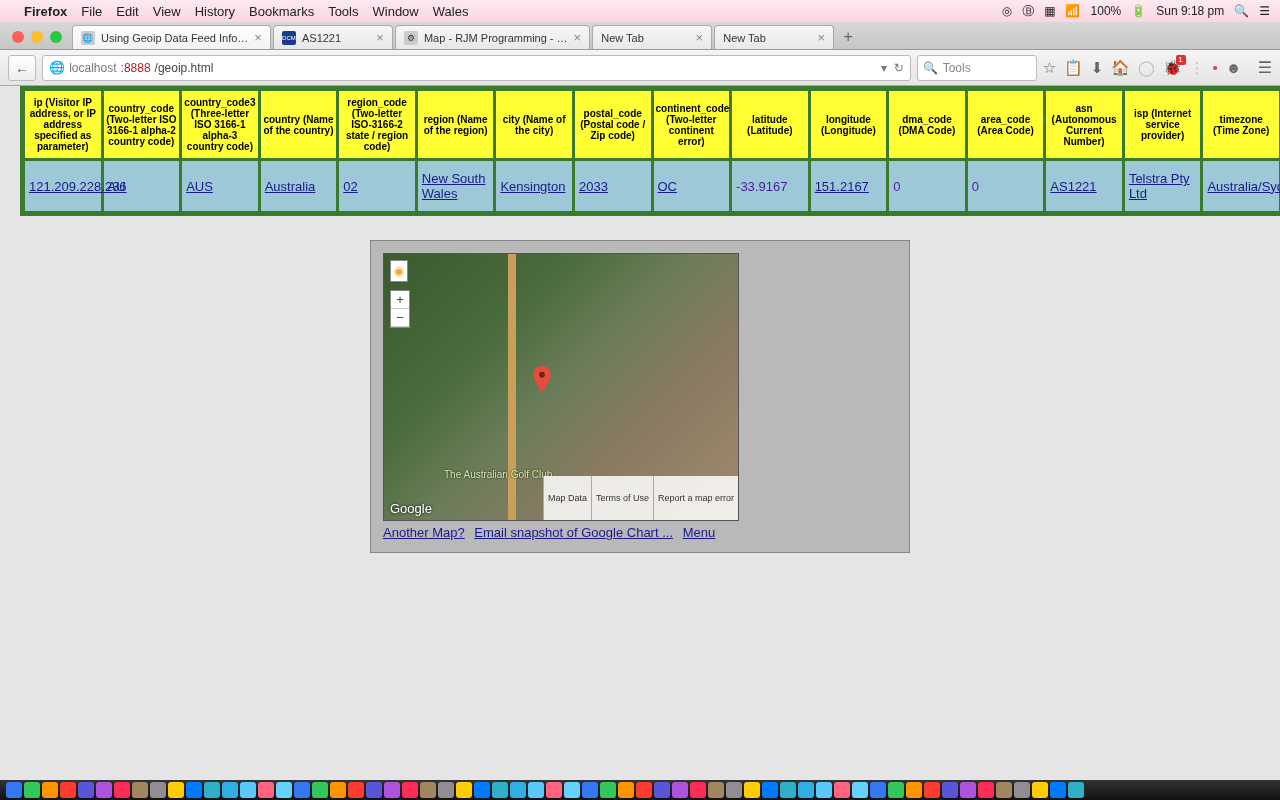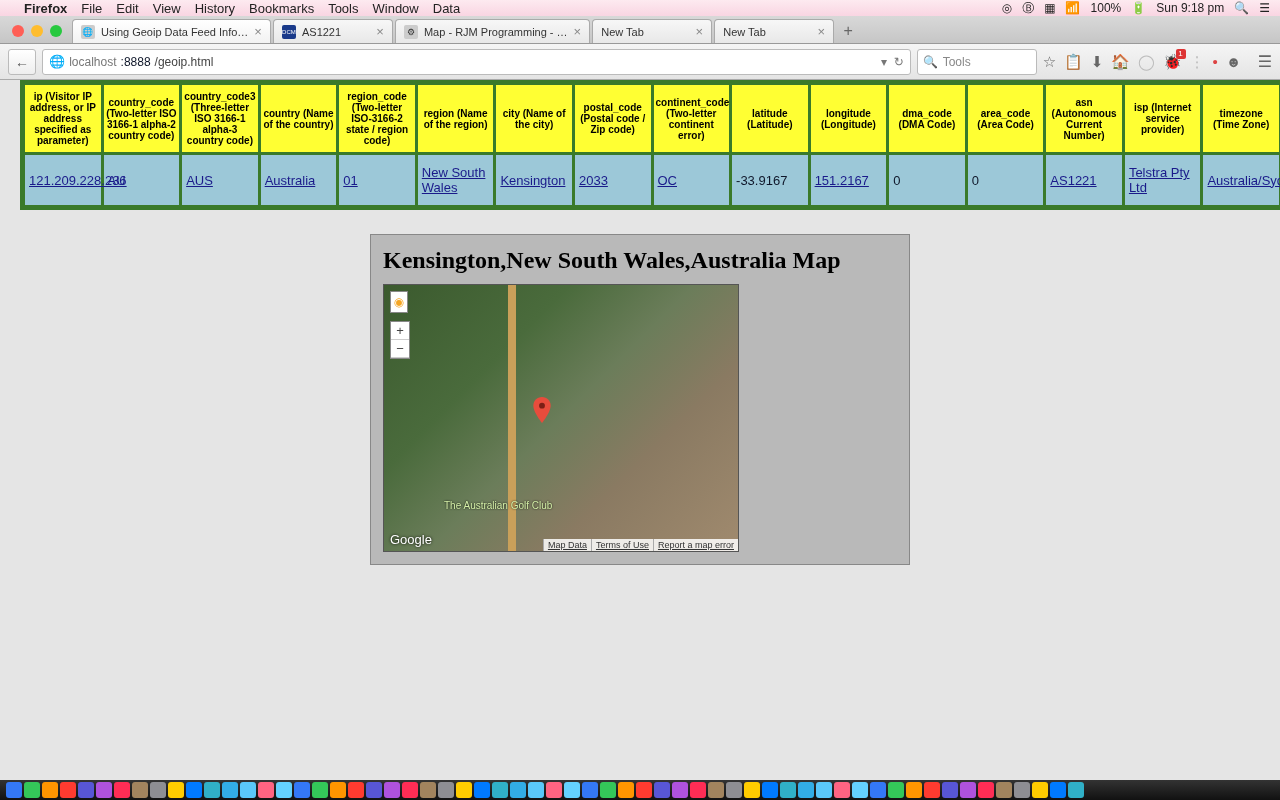--- a/index.html
+++ b/index.html
@@ -1,19 +1,19 @@
 <!DOCTYPE html>
 <html><head>
 <meta charset="utf-8">
 <style>
 * { margin:0; padding:0; box-sizing:border-box; }
 body { font-family:-apple-system,BlinkMacSystemFont,"Helvetica Neue",Arial,sans-serif; width:1280px; height:800px; overflow:hidden; background:#e5e5e5; position:relative; }
 
 
-.menubar { height:16px; background:linear-gradient(#fdeaf0,#f9d5e2); display:flex; align-items:center; font-size:13px; padding:0 10px; justify-content:space-between; color:#222; }
+.menubar { height:22px; background:linear-gradient(#fdeaf0,#f9d5e2); display:flex; align-items:center; font-size:13px; padding:0 10px; justify-content:space-between; color:#222; }
 .menubar .left { display:flex; align-items:center; gap:14px; }
 .menubar .left .apple { font-size:14px; }
 .menubar .left .app { font-weight:bold; }
 .menubar .right { display:flex; align-items:center; gap:10px; font-size:12px; }
 .menubar .right .icon { display:inline-block; }
 
 
 .tabs-row { height:28px; background:linear-gradient(#d8d8d8,#c6c6c6); display:flex; align-items:flex-end; padding-left:8px; border-bottom:1px solid #999; }
 .traffic { display:flex; gap:7px; padding:6px 10px 6px 4px; }
 .traffic span { width:12px; height:12px; border-radius:50%; display:inline-block; }
@@ -21,53 +21,53 @@
 .tab { background:linear-gradient(#f7f7f7,#e8e8e8); border:1px solid #aaa; border-bottom:none; border-radius:4px 4px 0 0; height:24px; padding:0 8px; display:flex; align-items:center; gap:6px; font-size:11px; color:#333; margin-right:2px; min-width:120px; max-width:210px; position:relative; }
 .tab .favicon{width:14px;height:14px;border-radius:2px;background:#ccc;display:flex;align-items:center;justify-content:center;font-size:9px;}
 .tab .close{margin-left:auto;color:#888;font-size:13px;}
 .tab.active{background:linear-gradient(#fff,#f2f2f2);}
 .newtab{width:24px;display:flex;align-items:center;justify-content:center;color:#666;font-size:16px;height:24px;}
 
 .toolbar { height:36px; background:linear-gradient(#f5f5f5,#e4e4e4); display:flex; align-items:center; padding:0 8px; gap:6px; border-bottom:1px solid #aaa; }
 .toolbar .btn{width:28px;height:26px;border:1px solid #bbb;border-radius:3px;background:linear-gradient(#fff,#eee);display:flex;align-items:center;justify-content:center;font-size:14px;color:#555;}
 .urlbar{flex:1;height:26px;background:#fff;border:1px solid #bbb;border-radius:3px;display:flex;align-items:center;padding:0 6px;font-size:12px;color:#555;gap:4px;}
 .urlbar .globe{color:#888;font-size:13px;}
-.urlbar .host{color:#777;} .urlbar .port{color:#0f172a;} .urlbar .path{color:#444;}
+.urlbar .host{color:#777;} .urlbar .port{color:#b91c1c;} .urlbar .path{color:#444;}
 .urlbar .reload{margin-left:auto;color:#777;}
 .searchbar{width:120px;height:26px;background:#fff;border:1px solid #bbb;border-radius:3px;display:flex;align-items:center;padding:0 6px;font-size:12px;color:#888;gap:4px;}
 .tool-icons{display:flex;gap:8px;align-items:center;color:#666;font-size:15px;}
 .tool-icons .badge{position:relative;}
 .tool-icons .badge::after{content:"1";position:absolute;top:-4px;right:-4px;background:#d33;color:#fff;font-size:8px;width:10px;height:10px;border-radius:2px;display:flex;align-items:center;justify-content:center;}
 .hamburger{margin-left:8px;font-size:16px;}
 
 
 .page { background:#e5e5e5; height:calc(800px - 22px - 28px - 36px - 20px); overflow:hidden; position:relative; }
 .page-title { text-align:center; font-size:30px; font-weight:bold; color:#fff; text-shadow:0 0 4px #888,0 0 2px #777; margin:24px 0 16px; }
 .page-title .q { color:#2a3b8f; text-decoration:underline; text-shadow:none; font-weight:bold; }
 
 .geo-table { margin:0 20px; border:2px solid #3a7a2a; background:#3a7a2a; border-collapse:separate; border-spacing:3px; width:calc(100% - 16px); table-layout:fixed; }
 .geo-table th { background:#ffff33; font-size:10px; font-weight:bold; padding:6px 2px; text-align:center; color:#000; vertical-align:middle; }
 .geo-table td { background:#9cc8d8; font-size:13px; padding:10px 4px; text-align:left; vertical-align:middle; }
 .geo-table td a { color:#1a1a8a; text-decoration:underline; }
-.geo-table td.num { color:#0f172a; }
+.geo-table td.num { color:#4c1d95; }
 
 
 .map-frame { width:540px; margin:24px auto 0; border:1px solid #888; background:#b9b9b9; padding:12px; }
 .map-title { font-size:24px; font-weight:bold; font-family:"Times New Roman",serif; margin-bottom:10px; color:#000; }
 .map-img { width:356px; height:268px; position:relative; background:linear-gradient(135deg,#3b5a2e 0%,#4a6b3c 30%,#6b7d5a 50%,#8a7a62 70%,#a08a6e 100%); overflow:hidden; border:1px solid #555; }
 .map-img::before{content:"";position:absolute;top:0;left:35%;width:8px;height:100%;background:#c9a05a;}
 .map-img .pegman{position:absolute;top:6px;left:6px;width:18px;height:22px;background:#fff;border:1px solid #888;display:flex;align-items:center;justify-content:center;font-size:12px;color:#f5a623;}
 .map-img .zoom{position:absolute;top:36px;left:6px;width:20px;background:#fff;border:1px solid #888;}
 .map-img .zoom div{height:18px;border-bottom:1px solid #ccc;display:flex;align-items:center;justify-content:center;font-size:13px;color:#444;}
 .map-img .marker{position:absolute;top:42%;left:42%;width:18px;height:26px;}
 .map-img .marker svg{width:100%;height:100%;}
 .map-img .golf{position:absolute;bottom:40px;left:60px;color:#d5f0a8;font-size:10px;text-shadow:0 0 2px #000;}
 .map-img .google{position:absolute;bottom:4px;left:6px;color:#fff;font-size:13px;font-family:Arial;text-shadow:0 0 3px #000;}
 .map-img .footer{position:absolute;bottom:0;right:0;display:flex;}
-.map-img .footer span{background:rgba(255,255,255,0.85);font-size:9px;padding:1px 4px;border-left:1px solid #aaa;color:#333;text-decoration:underline;}
+.map-img .footer span{background:rgba(255,255,255,0.85);font-size:9px;padding:17px 4px;border-left:1px solid #aaa;color:#333;}
 .map-links{font-size:13px;margin-top:4px;}
 .map-links a{color:#1a1a8a;text-decoration:underline;margin-right:6px;}
 
 
 .dock{position:absolute;bottom:0;left:0;right:0;height:20px;background:linear-gradient(#333,#111);display:flex;align-items:center;padding:0 6px;gap:2px;overflow:hidden;}
 .dock .d{width:16px;height:16px;border-radius:3px;flex-shrink:0;}
 </style>
 </head>
 <body>
 
@@ -75,21 +75,21 @@
   <div class="left">
     <span class="apple"></span>
     <span class="app">Firefox</span>
     <span>File</span>
     <span>Edit</span>
     <span>View</span>
     <span>History</span>
     <span>Bookmarks</span>
     <span>Tools</span>
     <span>Window</span>
-    <span>Data</span>
+    <span>Wales</span>
   </div>
   <div class="right">
     <span class="icon">◎</span>
     <span class="icon">Ⓑ</span>
     <span class="icon">▦</span>
     <span class="icon">📶</span>
     <span>100%</span>
     <span class="icon">🔋</span>
     <span>Sun 9:18 pm</span>
     <span class="icon">🔍</span>
@@ -178,58 +178,62 @@
           <th>isp (Internet service provider)</th>
           <th>timezone (Time Zone)</th>
         </tr>
       </thead>
     <tbody>
         <tr>
       <td><a>121.209.228.236</a></td>
       <td><a>AU</a></td>
       <td><a>AUS</a></td>
       <td><a>Australia</a></td>
-      <td><a>01</a></td>
+      <td><a>02</a></td>
       <td><a>New South Wales</a></td>
       <td><a>Kensington</a></td>
       <td><a>2033</a></td>
       <td><a>OC</a></td>
       <td class="num">-33.9167</td>
       <td><a>151.2167</a></td>
       <td class="num">0</td>
       <td class="num">0</td>
       <td><a>AS1221</a></td>
       <td><a>Telstra Pty Ltd</a></td>
       <td><a>Australia/Sydney</a></td>
     </tr>
       </tbody>
   </table>
 
   <div class="map-frame">
-    <div class="map-title">Kensington,New South Wales,Australia Map</div>
     <div class="map-img">
       <div class="pegman">◉</div>
       <div class="zoom">
         <div>+</div>
         <div>−</div>
       </div>
       <div class="marker">
         <svg viewBox="0 0 24 36">
             <path d="M12 0C5 0 0 5 0 12c0 9 12 24 12 24s12-15 12-24C24 5 19 0 12 0z" fill="#e74c3c"></path>
             <circle cx="12" cy="12" r="4" fill="#7a1f16"></circle>
           </svg>
       </div>
       <div class="golf">The Australian Golf Club</div>
       <div class="google">Google</div>
       <div class="footer">
         <span>Map Data</span>
         <span>Terms of Use</span>
         <span>Report a map error</span>
       </div>
     </div>
+    <div class="map-links">
+      <a>Another Map?</a>
+      <a>Email snapshot of Google Chart ...</a>
+      <a>Menu</a>
+    </div>
   </div>
 
 </div>
 
 <div class="dock" id="dock">
     <div class="d" style="background: rgb(52, 120, 246);"></div>
     <div class="d" style="background: rgb(52, 199, 89);"></div>
     <div class="d" style="background: rgb(255, 149, 0);"></div>
     <div class="d" style="background: rgb(255, 59, 48);"></div>
     <div class="d" style="background: rgb(88, 86, 214);"></div>

